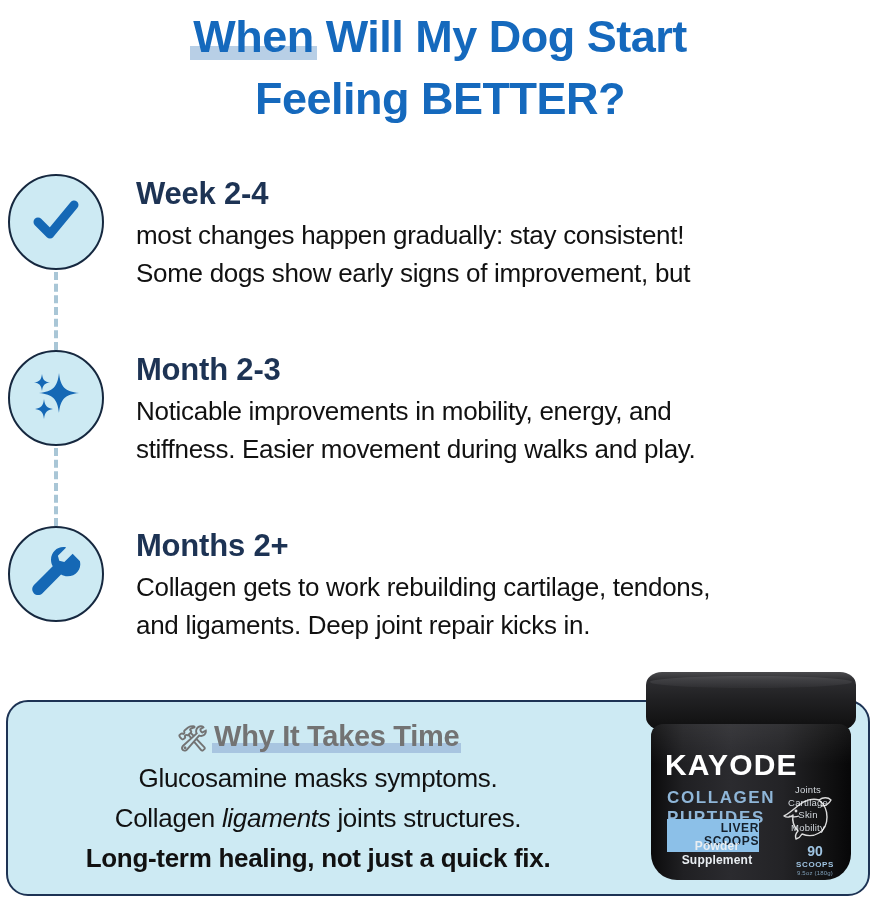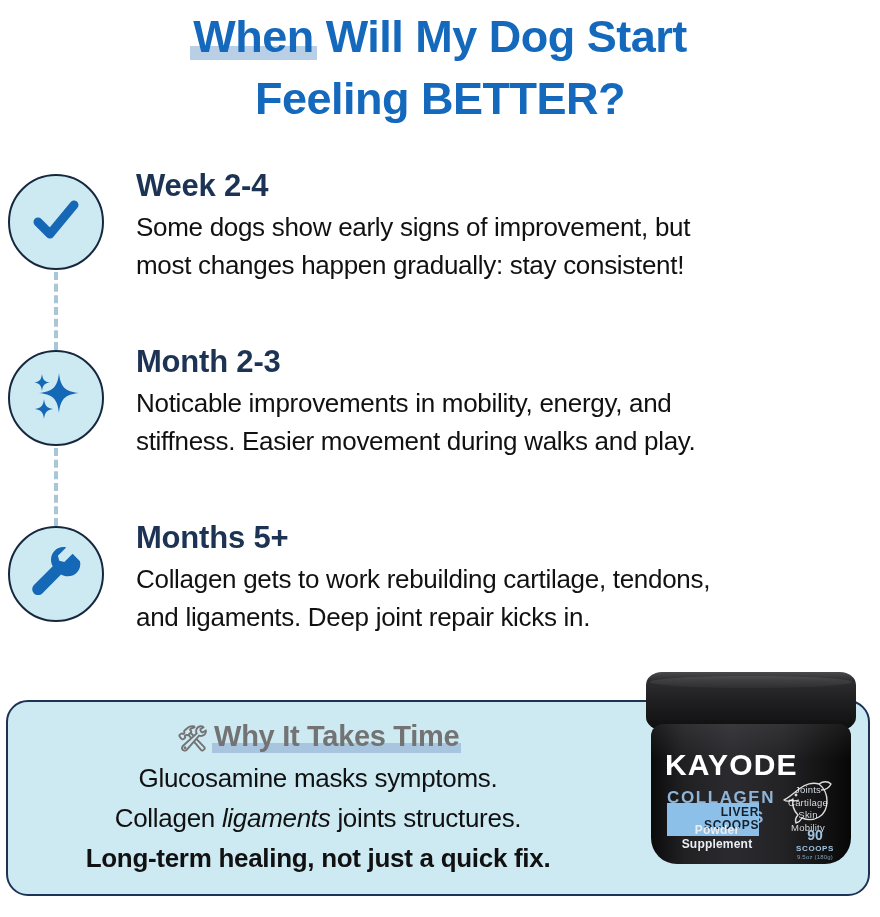--- a/index.html
+++ b/index.html
@@ -87,20 +87,21 @@
     top: -6px;
     width: 734px;
   }
   .step-head {
     font-size: 31px;
     font-weight: bold;
     color: #1d3354;
     letter-spacing: -0.2px;
     line-height: 40px;
     margin-bottom: 2px;
+    margin-top: 8px;
   }
   .step-body {
     font-size: 26px;
     color: #111111;
     line-height: 38px;
     letter-spacing: -0.3px;
   }
 
   
   .callout {
@@ -184,21 +185,21 @@
     height: 12px;
     border-radius: 50%;
     background: linear-gradient(180deg,#5a5a5e,#343437);
     opacity: .55;
   }
   .jar-body {
     position: absolute;
     left: 19px;
     top: 52px;
     width: 200px;
-    height: 140px;
+    height: 156px;
     border-radius: 12px 12px 26px 26px;
     background:
       linear-gradient(90deg, #0b0b0c 0%, #202023 16%, #2b2b2f 40%, #232326 66%, #131314 86%, #070708 100%);
     overflow: hidden;
   }
   .jar-shine {
     position: absolute;
     left: 0; top: 0;
     width: 100%; height: 100%;
     background: linear-gradient(180deg, rgba(255,255,255,.07) 0%, rgba(255,255,255,0) 26%);
@@ -315,22 +316,22 @@
     <div class="circle">
       <span>
         <svg width="62" height="62" viewBox="0 0 62 62">
           <path d="M13 33 L25 45 L49 16" fill="none" stroke="#1568b5" stroke-width="9" stroke-linecap="round" stroke-linejoin="round"></path>
         </svg>
       </span>
     </div>
     <div class="dots"></div>
     <div class="step-text">
       <div class="step-head">Week 2-4</div>
+      <div class="step-body">most changes happen gradually: stay consistent!</div>
       <div class="step-body">Some dogs show early signs of improvement, but</div>
-      <div class="step-body">most changes happen gradually: stay consistent!</div>
     </div>
   </div>
 
   <div class="step">
     <div class="circle">
       <span>
         <svg width="62" height="62" viewBox="0 0 62 62">
           <path d="M34 8 C35.5 22 40 26.5 54 28 C40 29.5 35.5 34 34 48 C32.5 34 28 29.5 14 28 C28 26.5 32.5 22 34 8 Z" fill="#1568b5"></path>
           <path d="M17 9 C17.8 15 19.6 16.8 25 17.6 C19.6 18.4 17.8 20.2 17 26 C16.2 20.2 14.4 18.4 9 17.6 C14.4 16.8 16.2 15 17 9 Z" fill="#1568b5"></path>
           <path d="M19 34 C19.9 41 22 43.1 28 44 C22 44.9 19.9 47 19 54 C18.1 47 16 44.9 10 44 C16 43.1 18.1 41 19 34 Z" fill="#1568b5"></path>
@@ -347,21 +348,21 @@
 
   <div class="step">
     <div class="circle">
       <span>
         <svg width="62" height="62" viewBox="0 0 62 62">
           <path d="M48.5 8.5 L39.5 17.5 L34 16 L32.5 10.5 L41.5 1.5 C33 -0.5 25 6 25 15 C25 17.6 25.7 20 26.9 22.1 L6.5 42.5 C4 45 4 49 6.5 51.5 C9 54 13 54 15.5 51.5 L35.9 31.1 C38 32.3 40.4 33 43 33 C52 33 58.5 25 56.5 16.5 Z" transform="translate(3,5) scale(0.92)" fill="#1568b5"></path>
         </svg>
       </span>
     </div>
     <div class="step-text">
-      <div class="step-head">Months 5+</div>
+      <div class="step-head">Months 2+</div>
       <div class="step-body">Collagen gets to work rebuilding cartilage, tendons,</div>
       <div class="step-body">and ligaments. Deep joint repair kicks in.</div>
     </div>
   </div>
 </div>
 
 <div class="callout">
   <div class="callout-inner">
     <div class="callout-title"><span class="callout-emoji">🛠</span><span class="hl-why">Why It Takes Time</span></div>
     <div class="callout-line">Glucosamine masks symptoms.</div>

